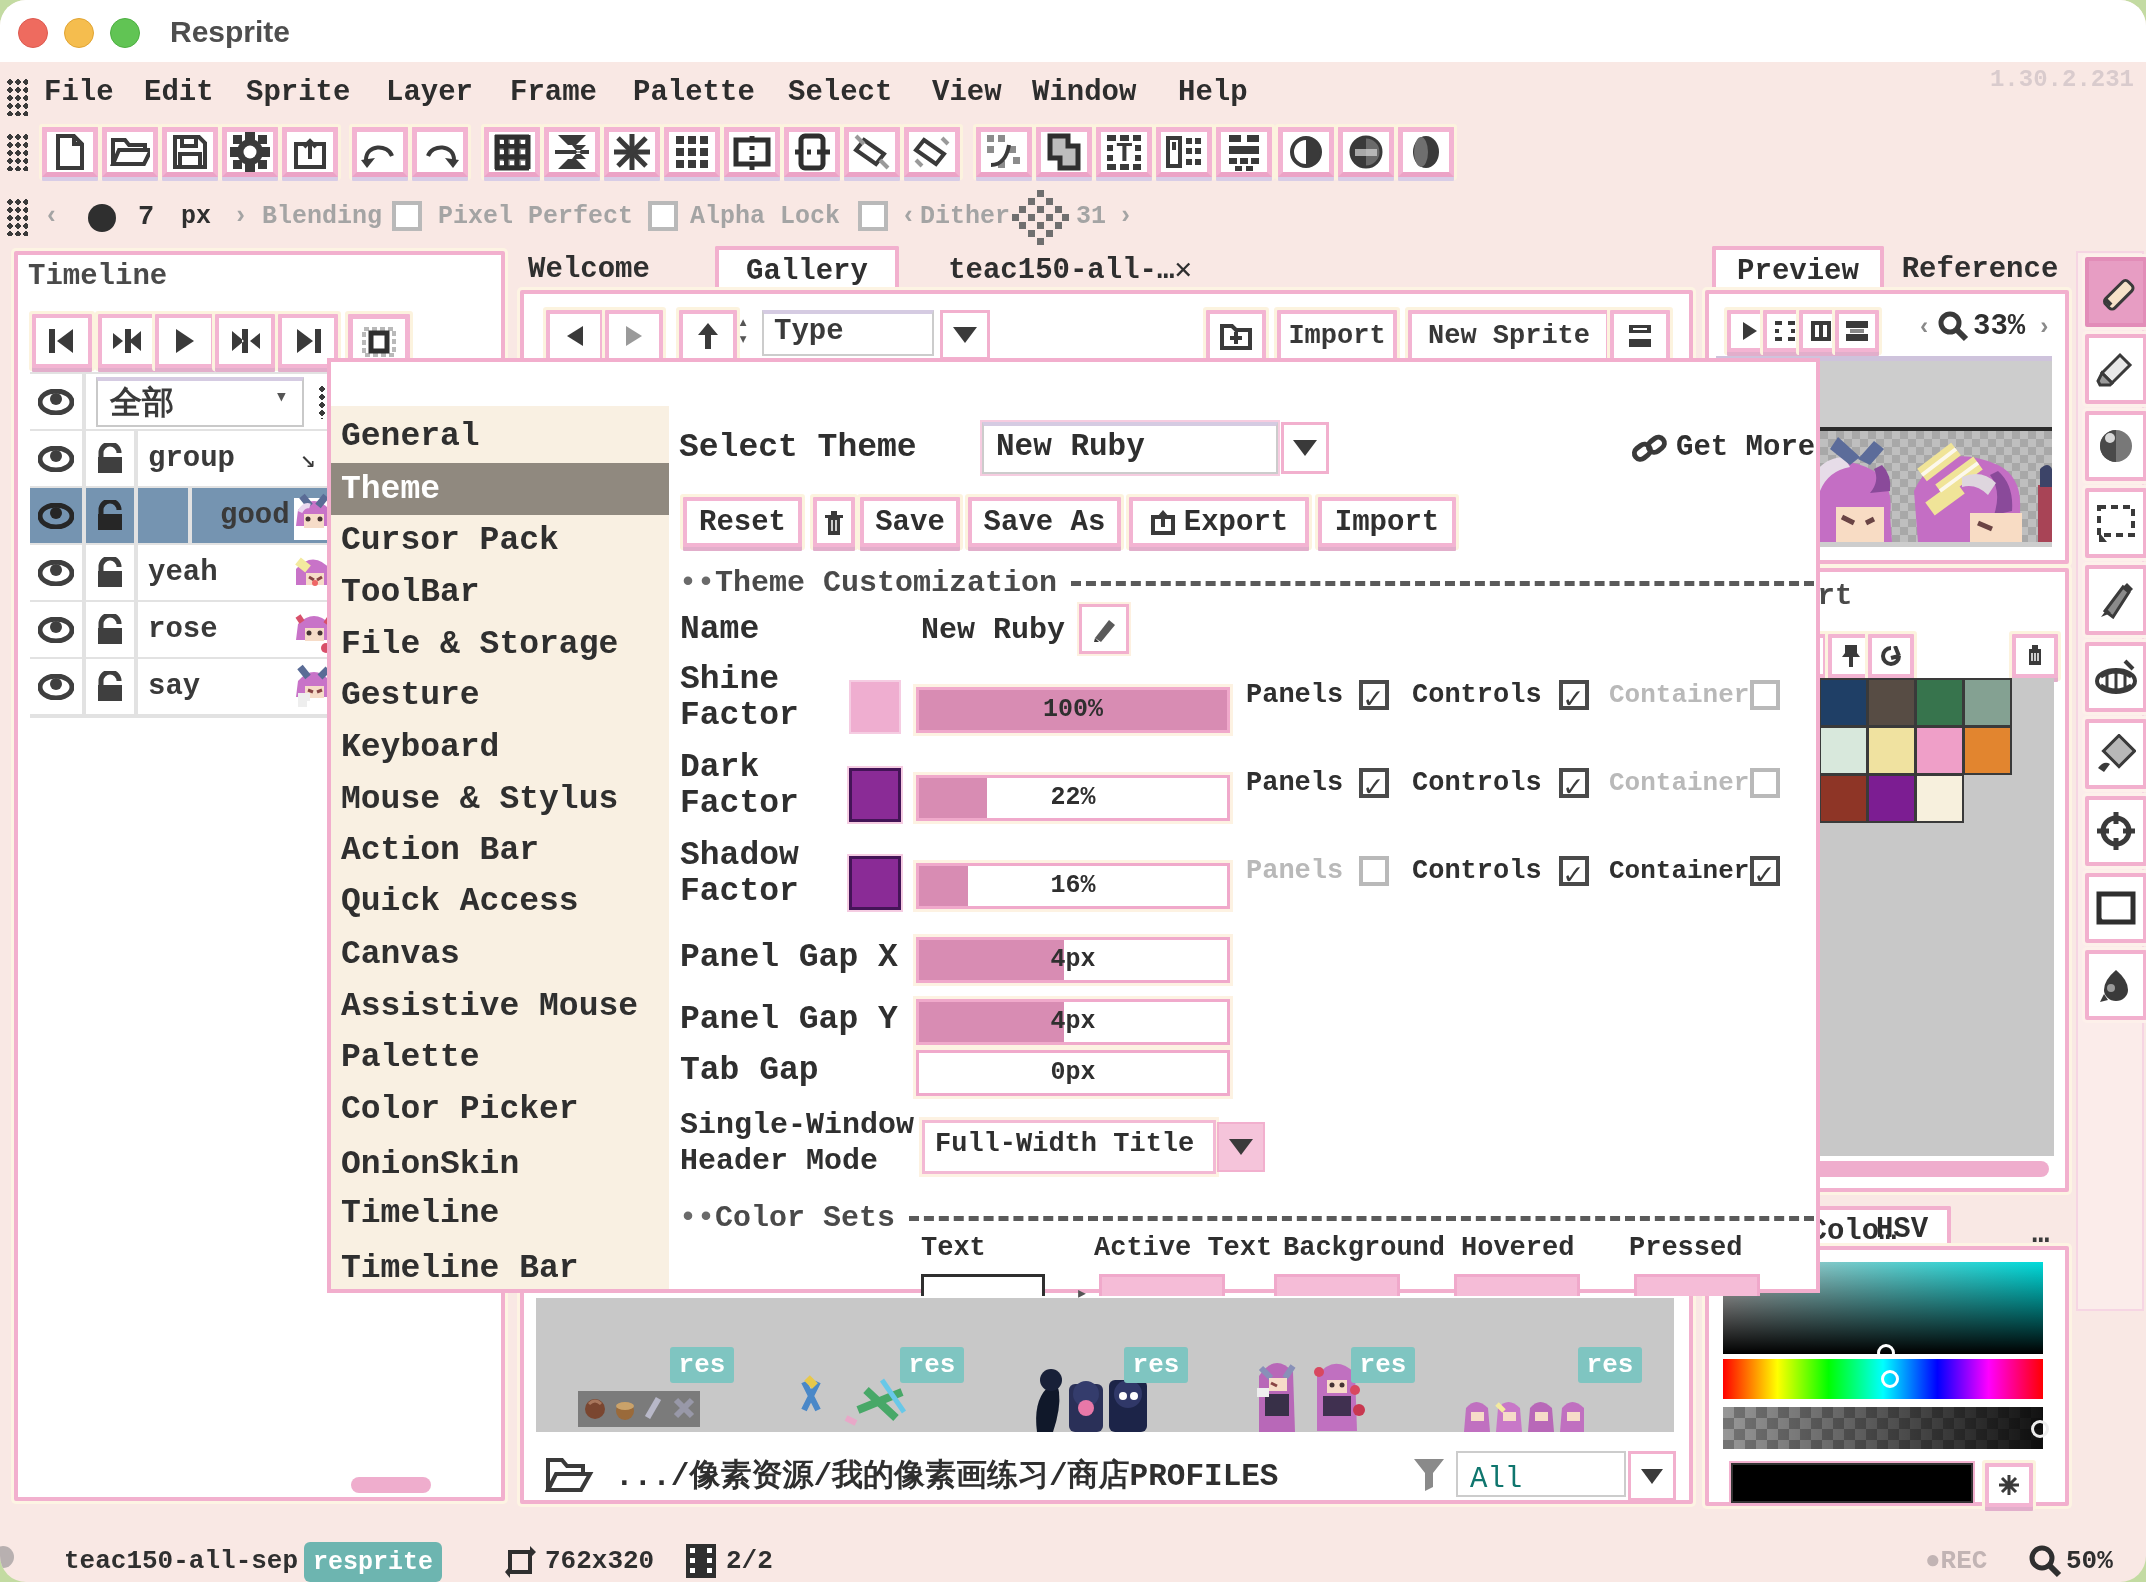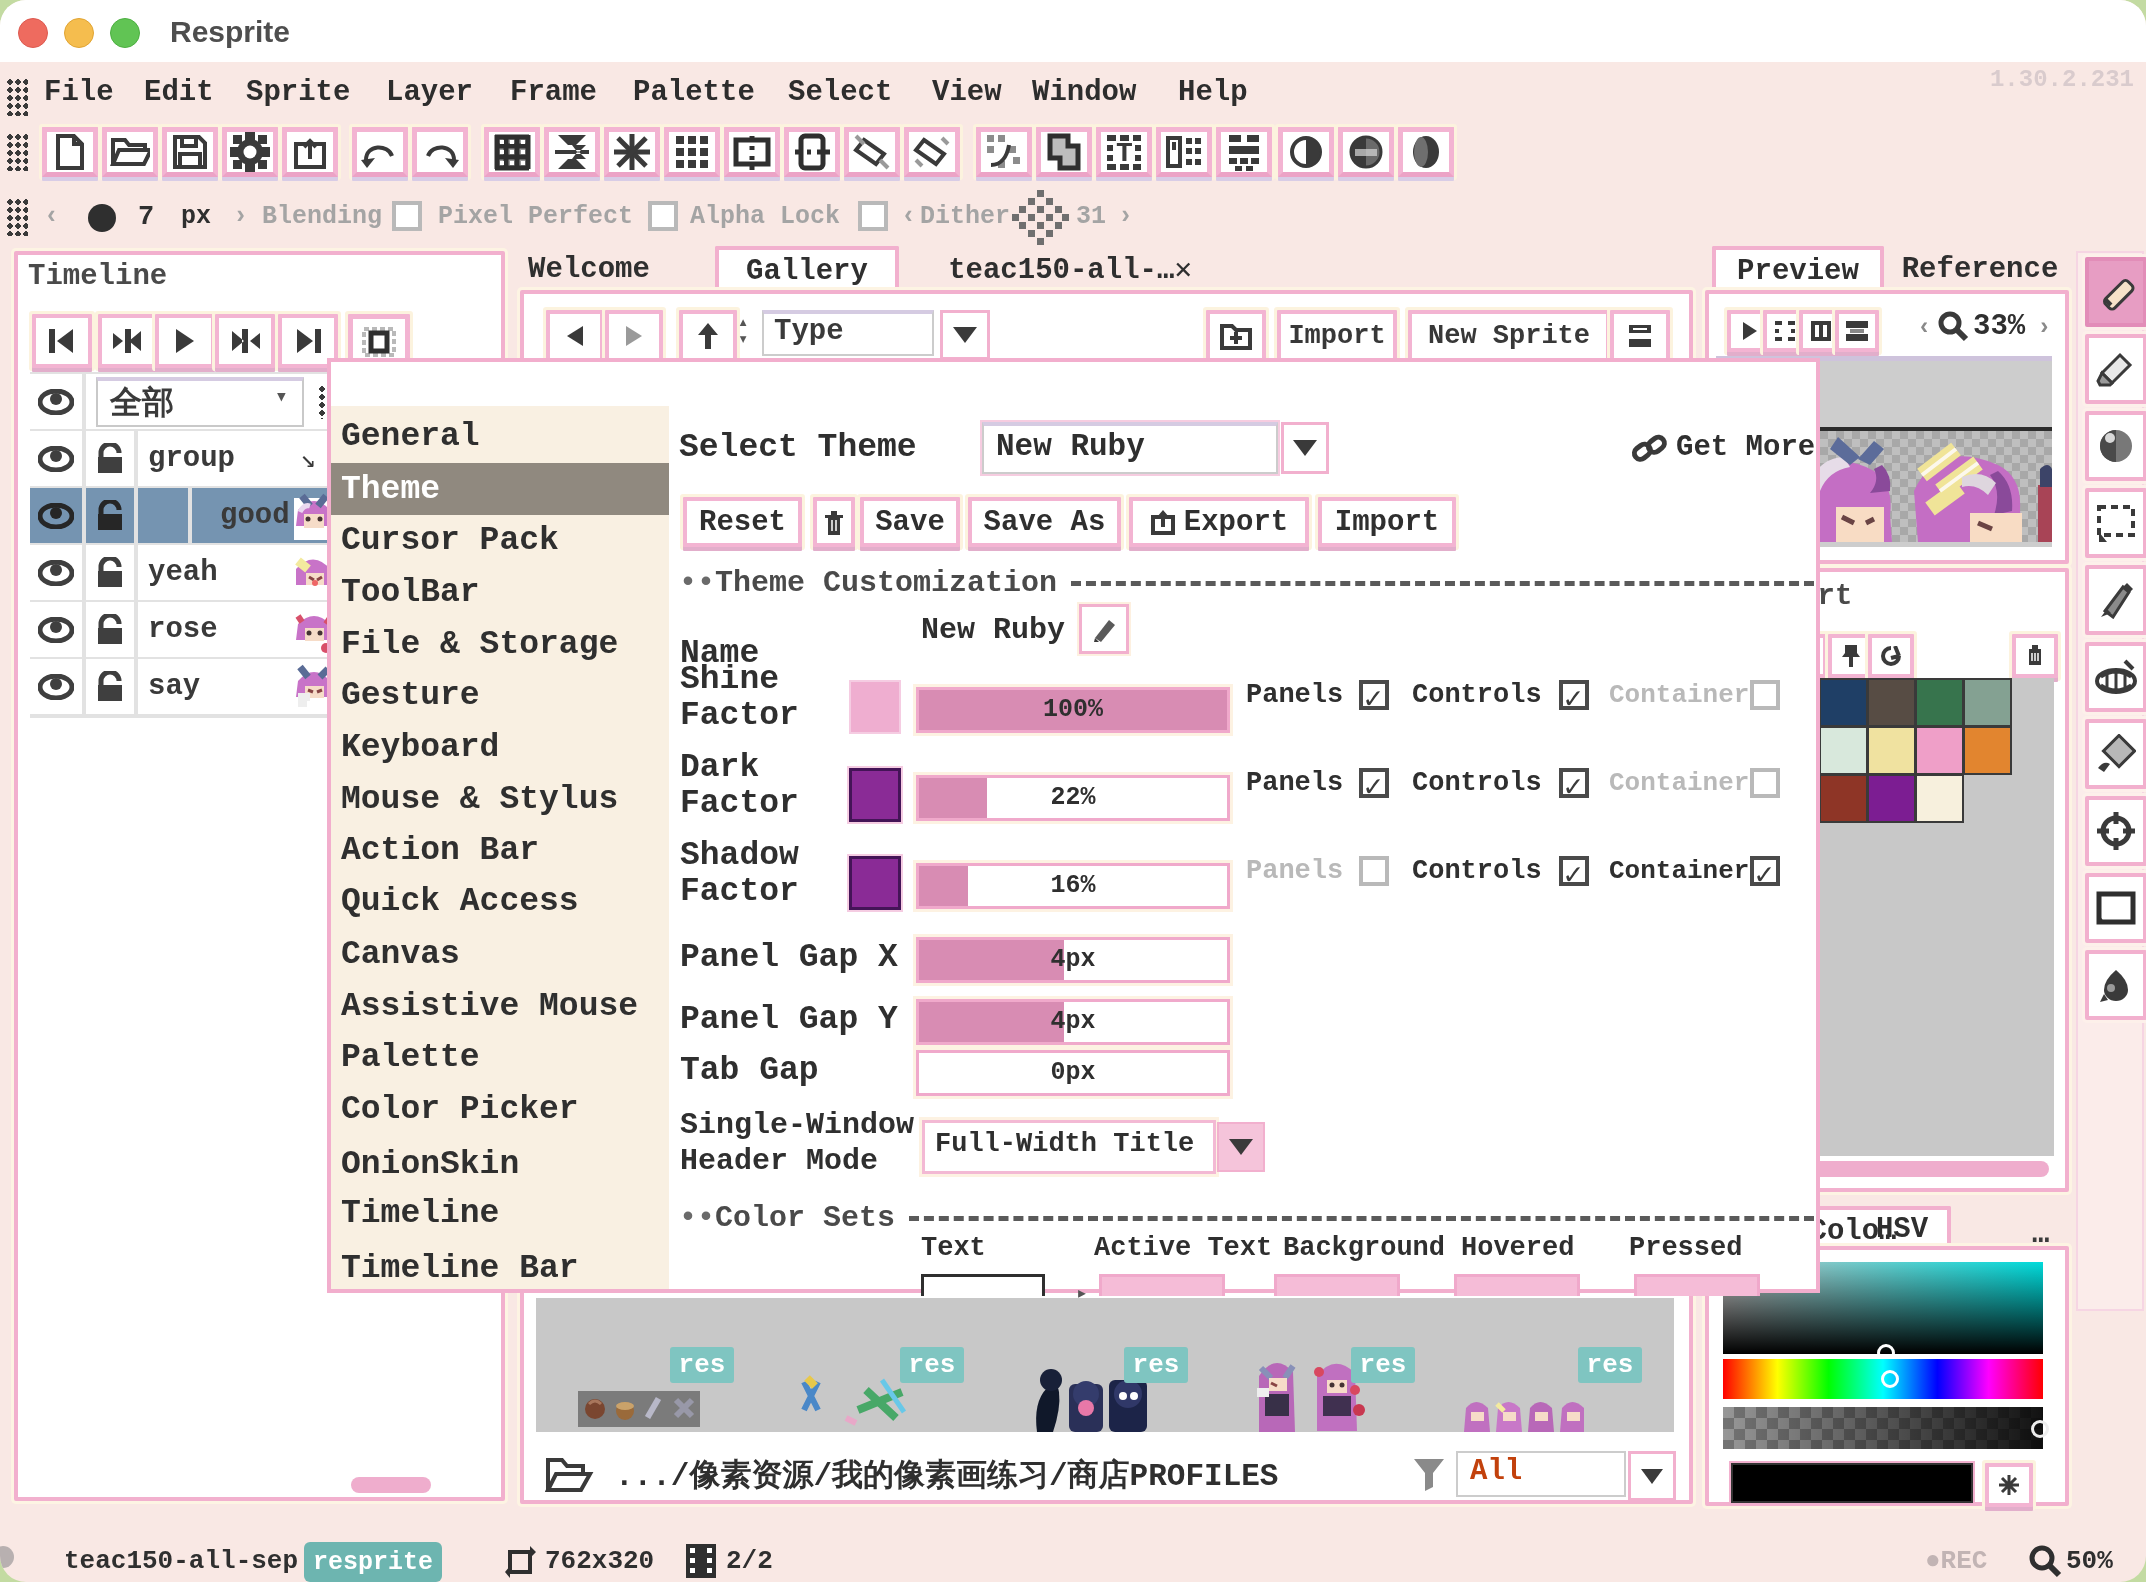--- a/index.html
+++ b/index.html
@@ -629,21 +629,21 @@
       <div class="res" style="left:1054px;">res</div>
 
       <svg style="position:absolute;left:21px;top:1160px;" width="50" height="40">
           <path class="ico" stroke-width="5" d="M3 36 V6 h14 l5 6 h16 v8 M3 36 l8-16 h34 l-9 16 z"></path>
         </svg>
       <div style="position:absolute;left:91px;top:1160px;font-size:31px;font-weight:bold;color:#2f2f2f;">.../像素资源/我的像素画练习/商店PROFILES</div>
       <svg style="position:absolute;left:888px;top:1163px;" width="34" height="34">
           <path d="M2 2 h30 L21 16 v14 l-8 4 V16z" fill="#8a8a8a"></path>
         </svg>
       <div style="position:absolute;left:932px;top:1157px;width:166px;height:42px;background:#fff;border:2px solid #ccc;">
-        <span style="font-size:29px;font-weight:bold;color:#c2410c;position:absolute;left:12px;top:2px;">All</span>
+        <span style="font-size:29px;font-weight:normal;color:#0f766e;position:absolute;left:12px;top:10px;">All</span>
       </div>
       <div style="position:absolute;left:1104px;top:1157px;width:42px;height:44px;background:#fff;border:3px solid #f2b0ce;display:flex;align-items:center;justify-content:center;">
           <svg width="22" height="15">
             <path class="icf" d="M0 0 h22 L11 15z"></path>
           </svg>
         </div>
     </div>
   </div>
 
   <div id="rightpanels">
@@ -918,21 +918,21 @@
     <div class="pbf dbtn" style="left:529px;width:92px;">Save</div>
     <div class="pbf dbtn" style="left:637px;width:145px;">Save As</div>
     <div class="pbf dbtn" style="left:798px;width:172px;"><svg width="26" height="26" style="margin-right:8px;">
           <path class="ico" d="M3 8 h20 v16 h-20z"></path>
           <path class="icf" d="M11 6 h4 v12 h-4z M7 8 l6 -7 6 7z"></path>
         </svg>Export</div>
     <div class="pbf dbtn" style="left:987px;width:130px;">Import</div>
 
     <div class="dsep" style="top:204px;"><span style="color:#6a6a6a;">••</span>Theme Customization <span class="dash"></span></div>
 
-    <div class="dlabel" style="left:349px;top:250px;margin-top:24px;">Name</div>
+    <div class="dlabel" style="left:349px;top:250px;">Name</div>
     <div class="dlabel" style="left:590px;top:250px;font-size:30px;">New Ruby</div>
     <div style="position:absolute;left:748px;top:242px;width:44px;height:44px;background:#fff;border:3px solid #f2b0ce;box-shadow:0 0 0 2px #fdf0e0;display:flex;align-items:center;justify-content:center;">
         <svg width="26" height="26">
           <path d="M4 22 L18 4 l6 5 L10 26z" fill="#5a5a5a"></path>
           <path d="M4 22 l6 6 -8 2z" fill="#3a3a3a"></path>
         </svg>
       </div>
 
     <div class="dlabel" style="left:349px;top:300px;">Shine<br>Factor</div>
     <div style="position:absolute;left:518px;top:318px;width:48px;height:50px;background:#efaed0;border:2px solid #f5cce2;"></div>

